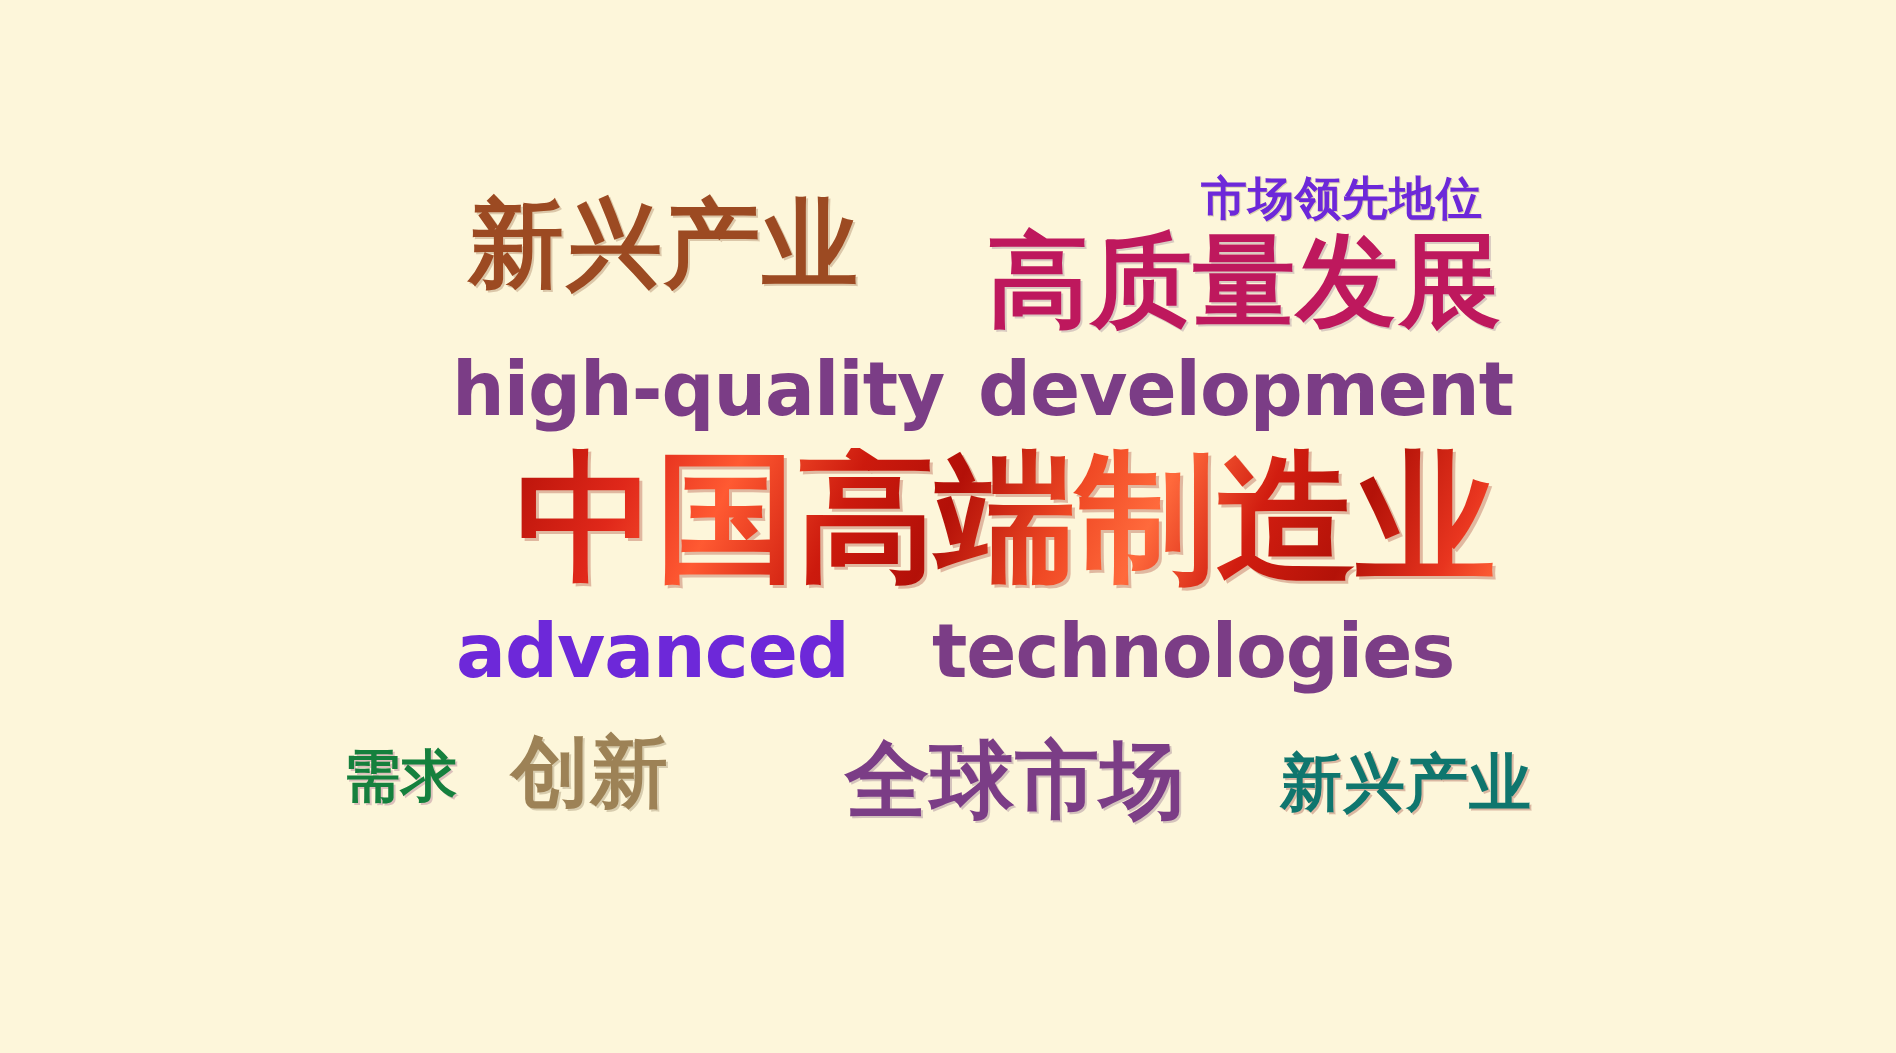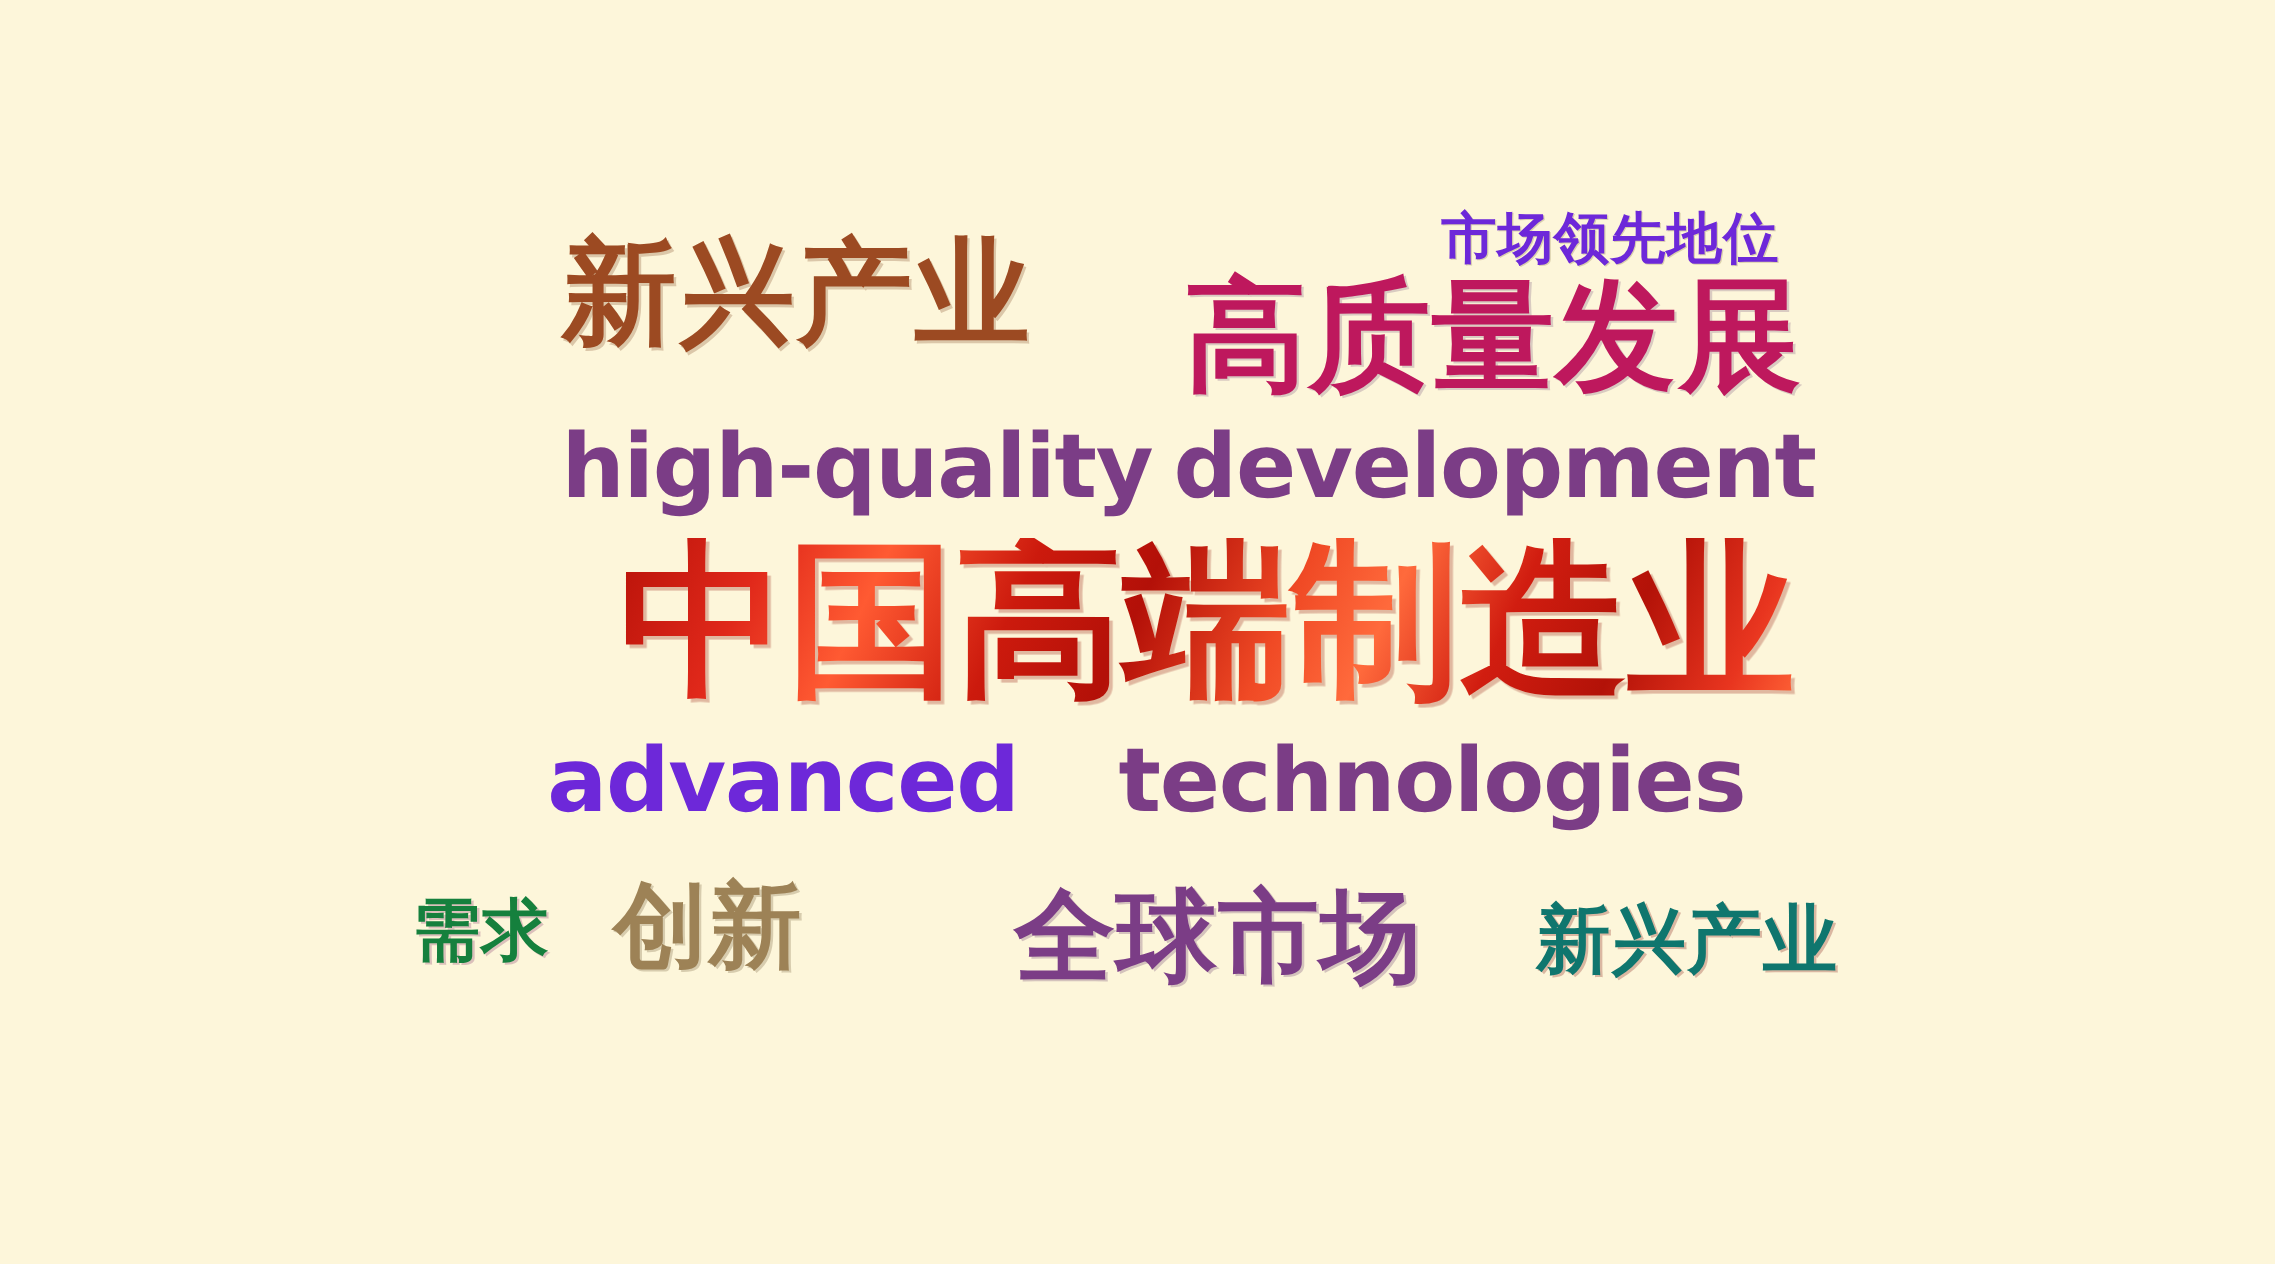--- a/index.html
+++ b/index.html
@@ -59,21 +59,21 @@
   #w-hq-dev-cn {
     left: 987px;  top: 230px;
     font-size: 102px;
     color: #be185d;
     letter-spacing: 1px;
     text-shadow: 2px 2px 0 rgba(90,50,105,0.22);
   }
 
   
   #w-high-quality {
-    left: 468px;  top: 352px;
+    left: 452px;  top: 352px;
     font-size: 74px;
     color: #7b3d86;
     letter-spacing: -1px;
   }
 
   
   #w-development {
     left: 978px;  top: 352px;
     font-size: 74px;
     color: #7b3d86;

